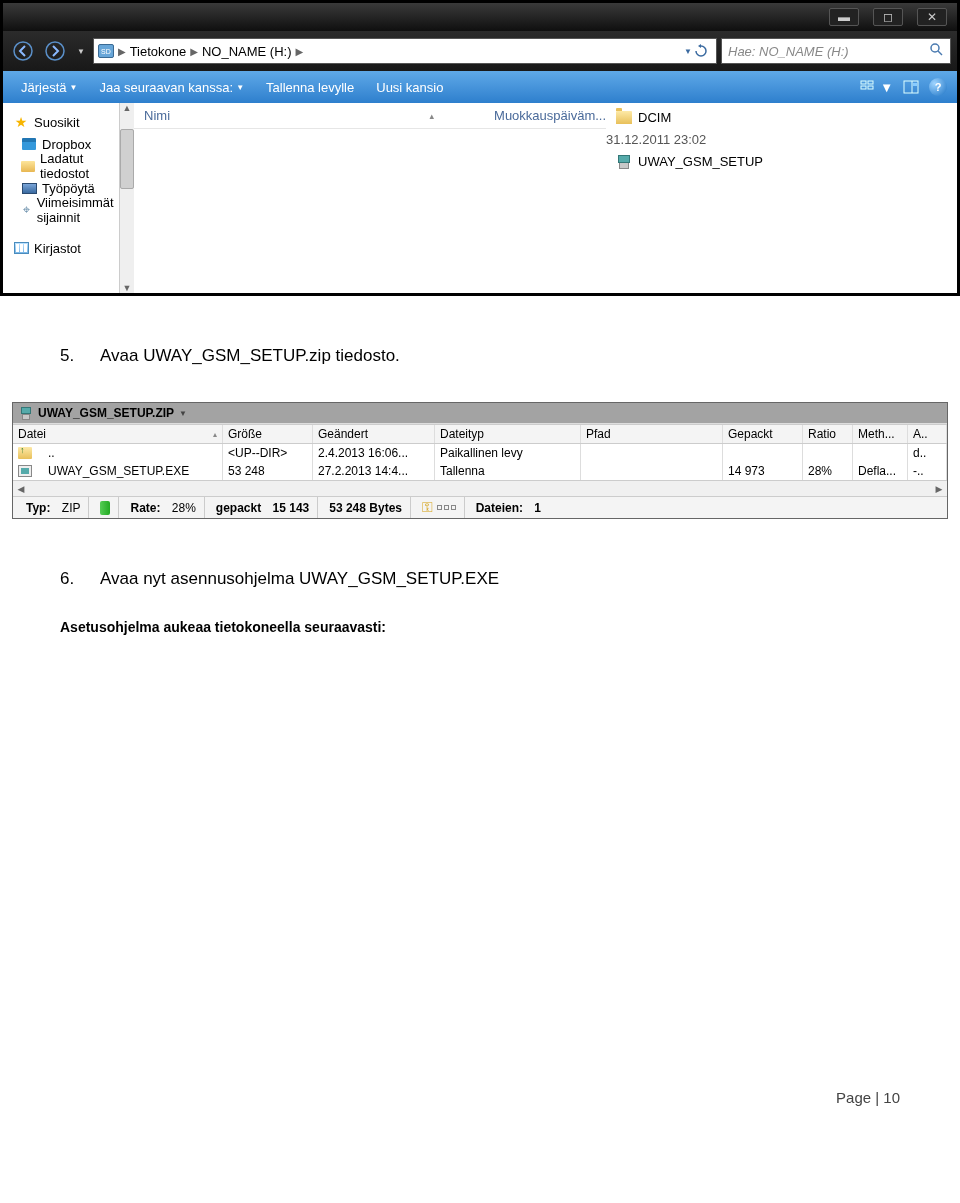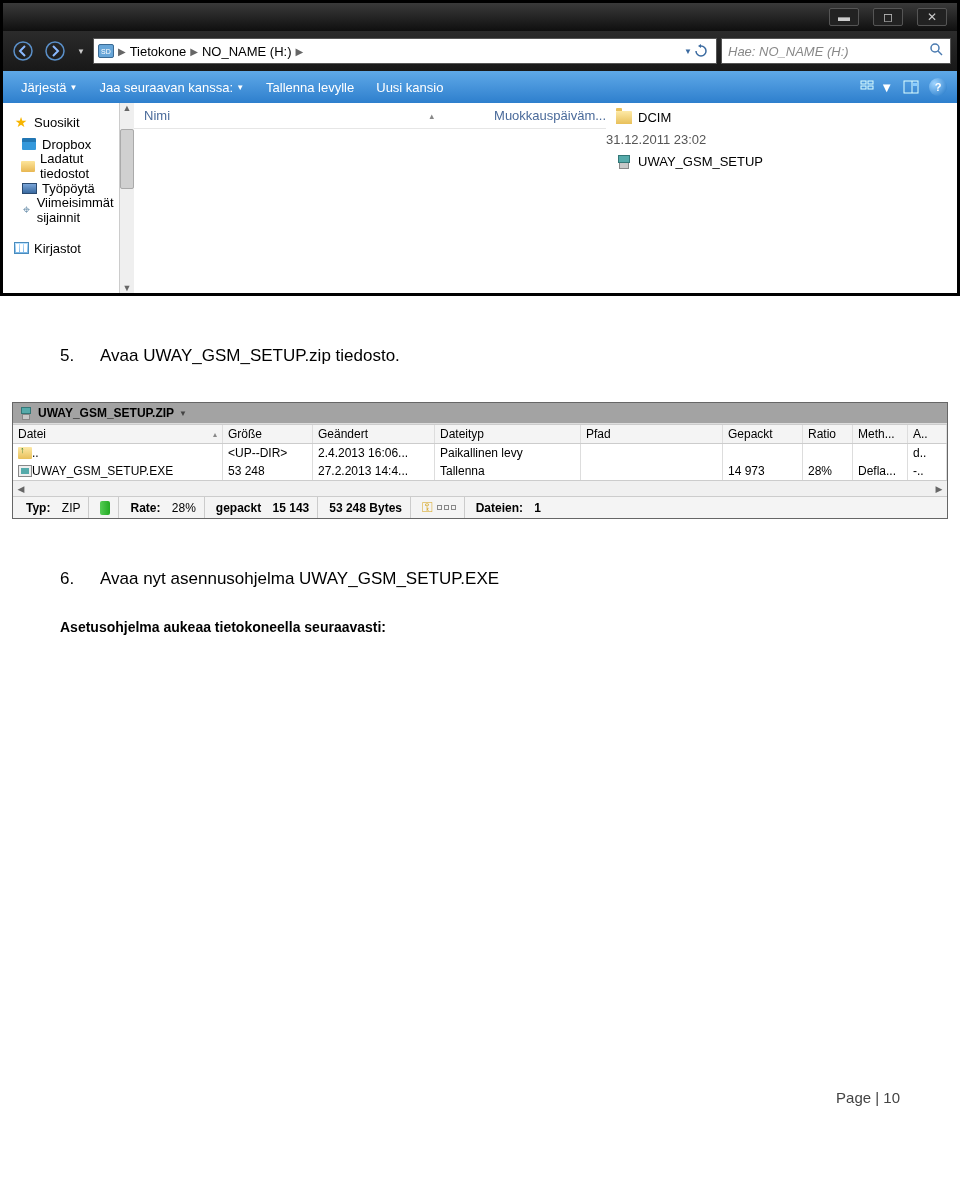--- a/index.html
+++ b/index.html
@@ -278,21 +278,21 @@
   .zipcols {
     display: flex;
     background: #f4f4f4;
     border-top: 1px solid #ccc;
     border-bottom: 1px solid #ccc;
     height: 20px;
     align-items: center;
     font-size: 12px;
   }
   .zipcols > div, .ziprow > div { padding: 0 5px; border-right: 1px solid #ddd; height: 100%; display:flex; align-items:center; }
-  .zc-name { width: 210px; gap:0;}
+  .zc-name { width: 210px; gap:16px;}
   .zc-size { width: 90px; }
   .zc-date { width: 122px; }
   .zc-type { width: 146px; }
   .zc-path { width: 142px; }
   .zc-pack { width: 80px; }
   .zc-ratio { width: 50px; }
   .zc-meth { width: 55px; }
   .zc-a { flex: 1; border-right:none; }
   .ziprow {
     display: flex;

